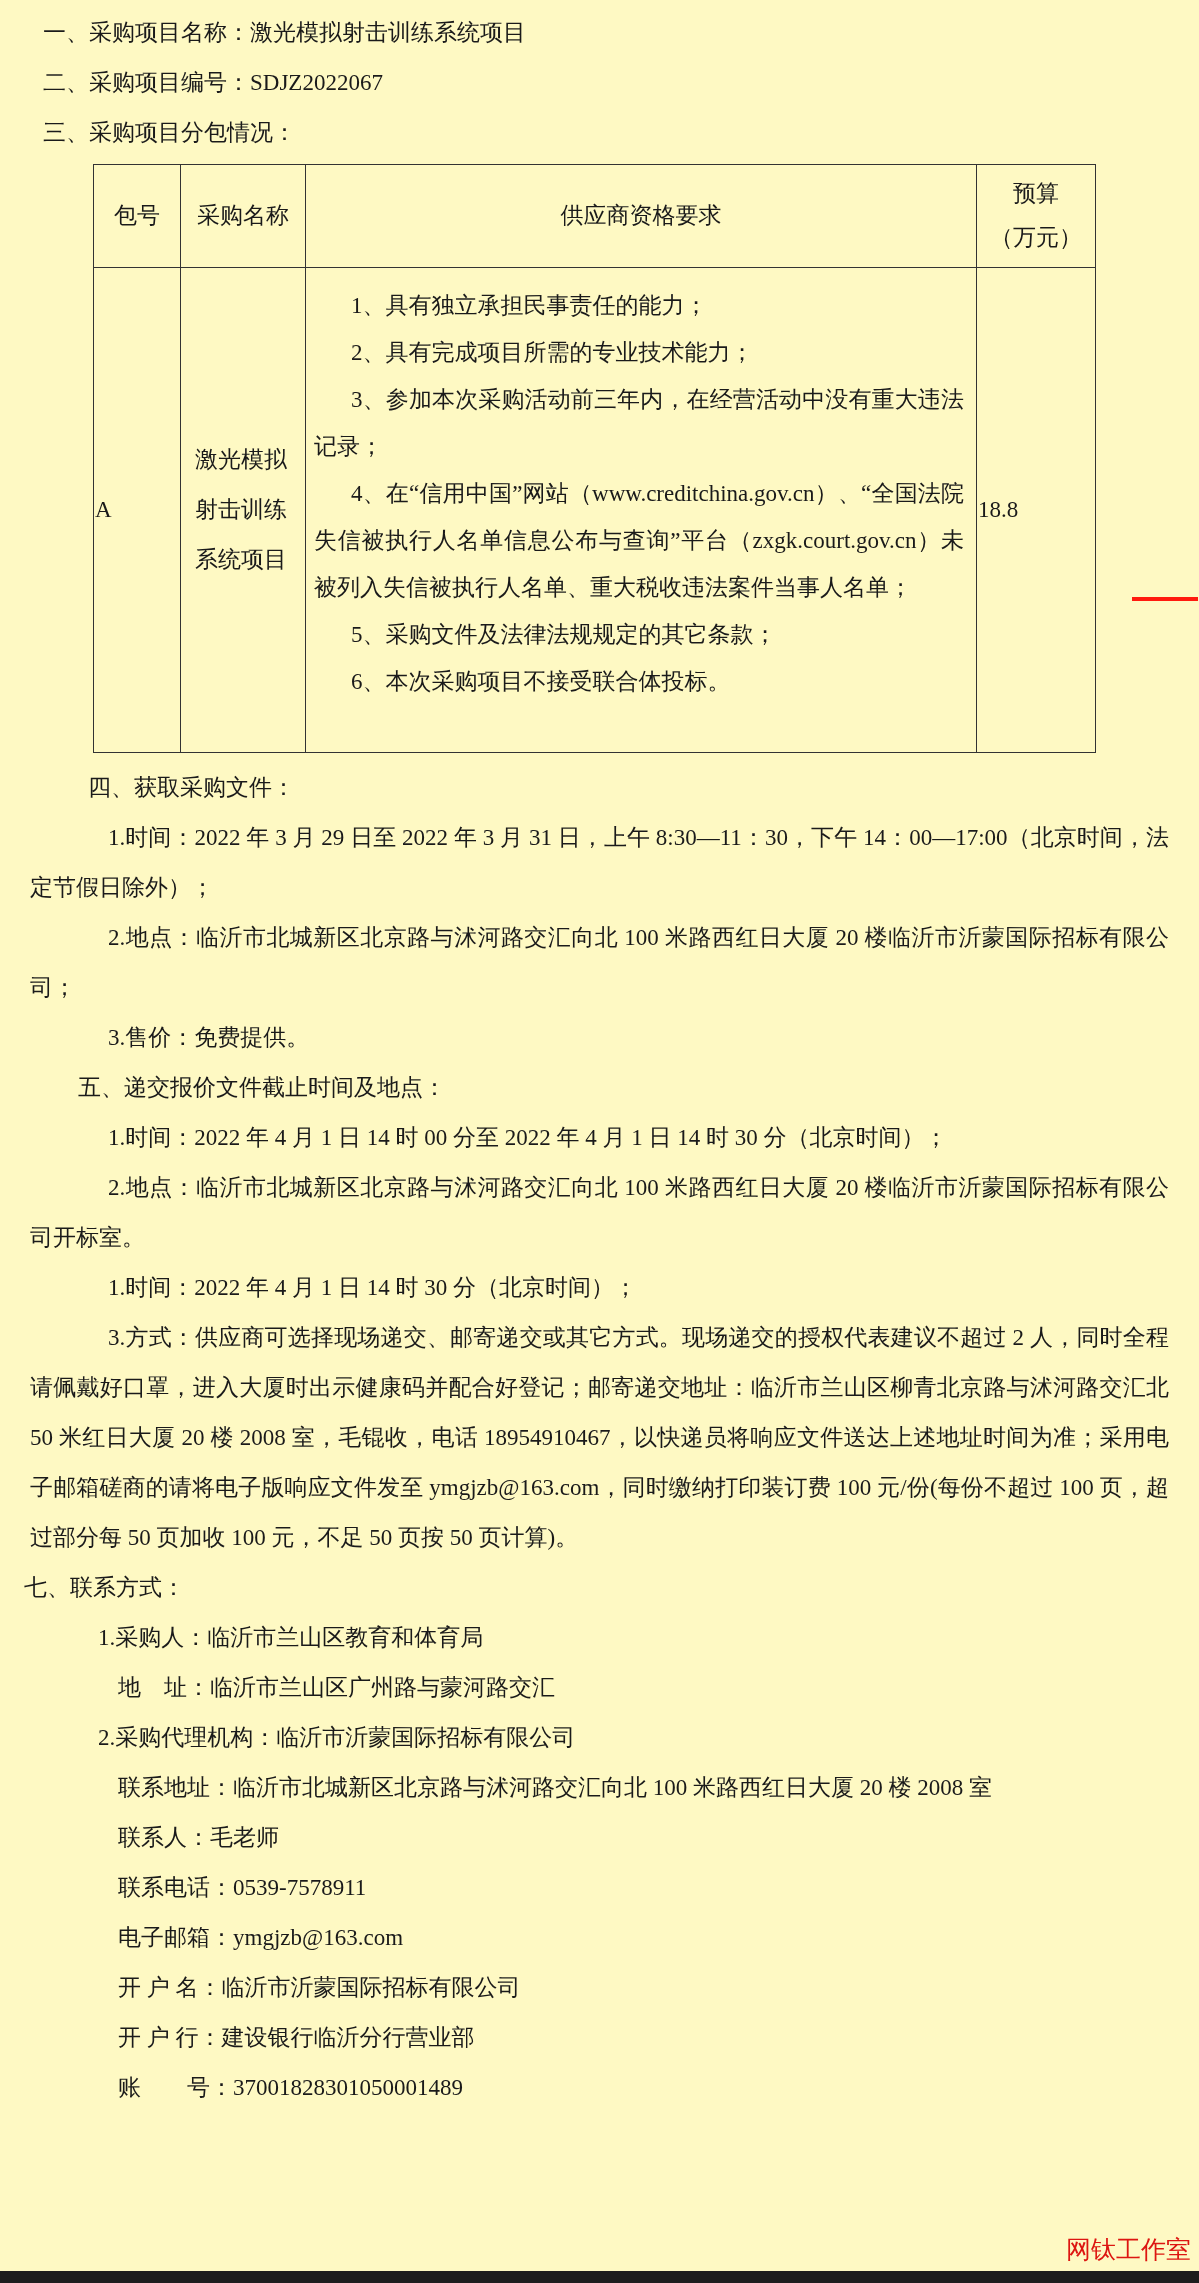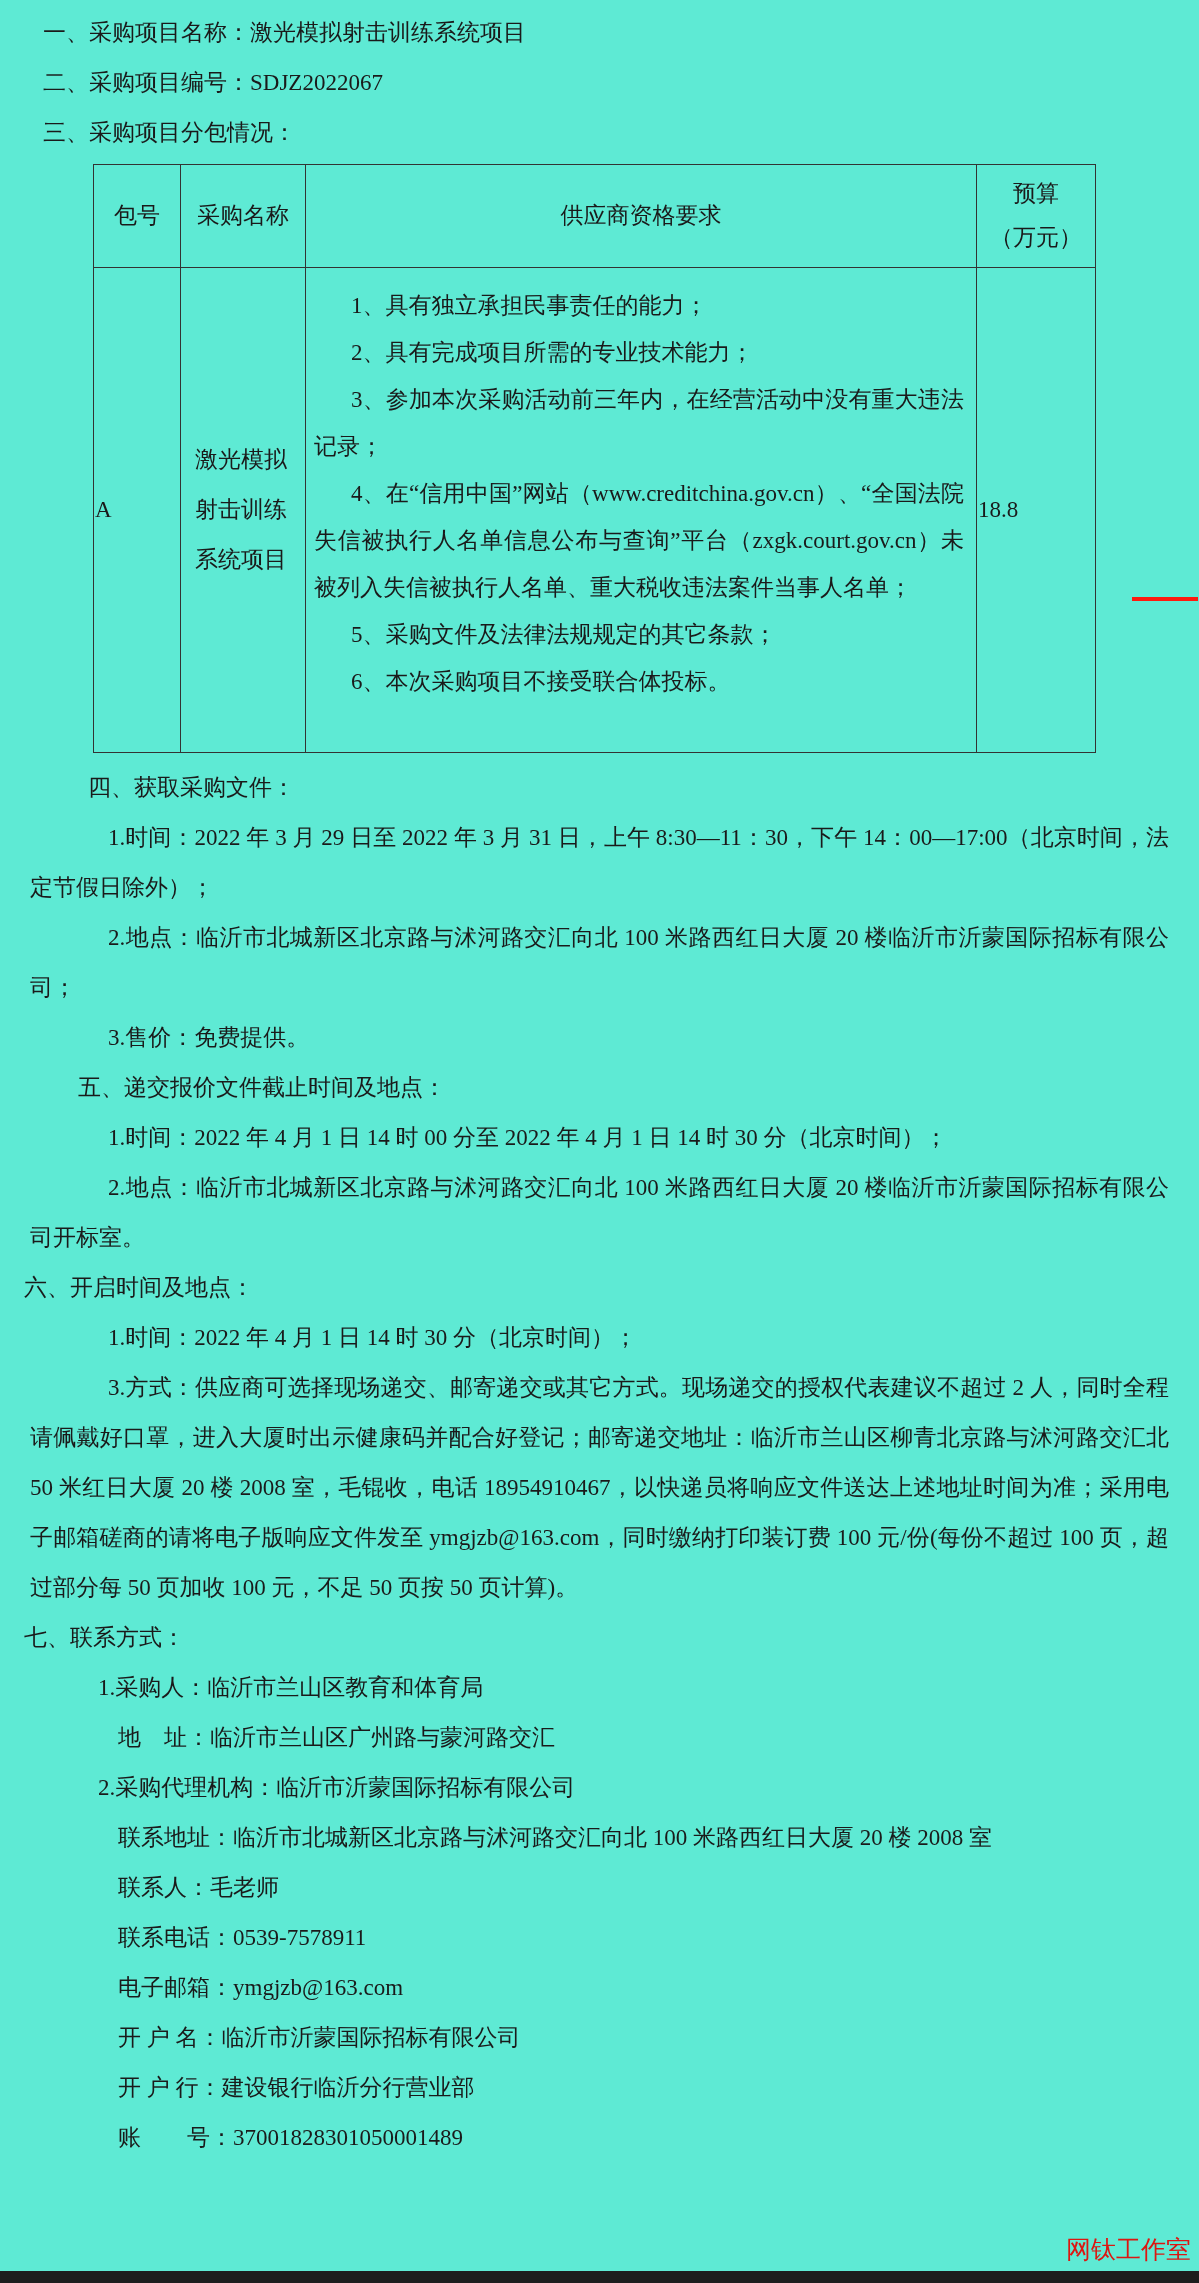--- a/index.html
+++ b/index.html
@@ -1,16 +1,16 @@
 <!DOCTYPE html>
 <html><head>
 <meta charset="utf-8">
 <style>
   html,body{margin:0;padding:0;background:#fff;}
-  .page{position:relative;width:1199px;height:2283px;background:#5eead4;overflow:hidden;
+  .page{position:relative;width:1199px;height:2283px;background:#fef9c3;overflow:hidden;
         font-family:"Liberation Serif","DejaVu Serif",serif;color:#1a1a1a;}
   .doc{position:absolute;top:8px;left:0;right:30px;}
   .doc p{margin:0;line-height:50px;font-size:23px;}
   .s1{padding-left:43px;}
   .h4{padding-left:88px;}
   .h5{padding-left:78px;}
   .h6{padding-left:24px;}
   .item{padding-left:30px;text-indent:78px;text-align:justify;}
   .c-num{padding-left:98px;}
   .c-lab{padding-left:118px;}
@@ -77,21 +77,20 @@
 
     <p class="h4">四、获取采购文件：</p>
     <p class="item">1.时间：2022 年 3 月 29 日至 2022 年 3 月 31 日，上午 8:30—11：30，下午 14：00—17:00（北京时间，法定节假日除外）；</p>
     <p class="item">2.地点：临沂市北城新区北京路与沭河路交汇向北 100 米路西红日大厦 20 楼临沂市沂蒙国际招标有限公司；</p>
     <p class="item">3.售价：免费提供。</p>
 
     <p class="h5">五、递交报价文件截止时间及地点：</p>
     <p class="item">1.时间：2022 年 4 月 1 日 14 时 00 分至 2022 年 4 月 1 日 14 时 30 分（北京时间）；</p>
     <p class="item">2.地点：临沂市北城新区北京路与沭河路交汇向北 100 米路西红日大厦 20 楼临沂市沂蒙国际招标有限公司开标室。</p>
 
-    <p class="h6">六、开启时间及地点：</p>
     <p class="item">1.时间：2022 年 4 月 1 日 14 时 30 分（北京时间）；</p>
     <p class="item">3.方式：供应商可选择现场递交、邮寄递交或其它方式。现场递交的授权代表建议不超过 2 人，同时全程请佩戴好口罩，进入大厦时出示健康码并配合好登记；邮寄递交地址：临沂市兰山区柳青北京路与沭河路交汇北 50 米红日大厦 20 楼 2008 室，毛锟收，电话 18954910467，以快递员将响应文件送达上述地址时间为准；采用电子邮箱磋商的请将电子版响应文件发至 ymgjzb@163.com，同时缴纳打印装订费 100 元/份(每份不超过 100 页，超过部分每 50 页加收 100 元，不足 50 页按 50 页计算)。</p>
 
     <p class="h6">七、联系方式：</p>
     <p class="c-num">1.采购人：临沂市兰山区教育和体育局</p>
     <p class="c-lab">地　址：临沂市兰山区广州路与蒙河路交汇</p>
     <p class="c-num">2.采购代理机构：临沂市沂蒙国际招标有限公司</p>
     <p class="c-lab">联系地址：临沂市北城新区北京路与沭河路交汇向北 100 米路西红日大厦 20 楼 2008 室</p>
     <p class="c-lab">联系人：毛老师</p>
     <p class="c-lab">联系电话：0539-7578911</p>

